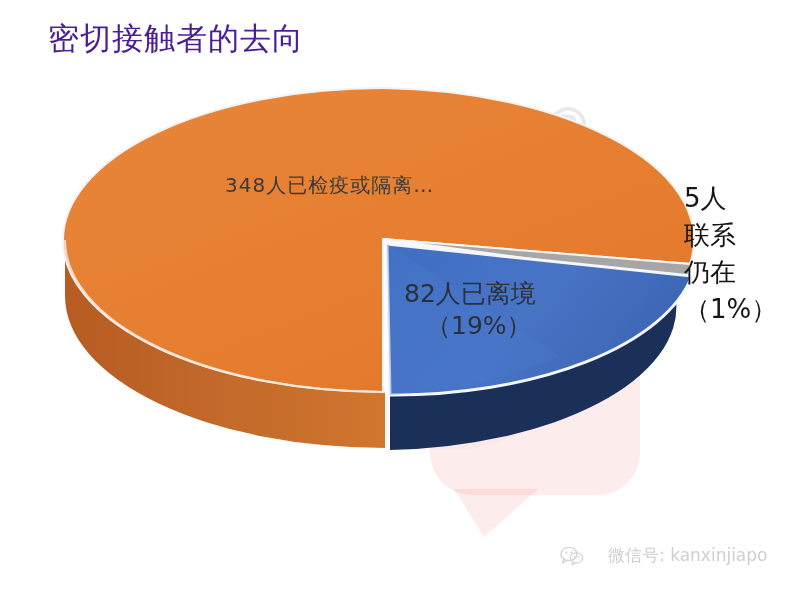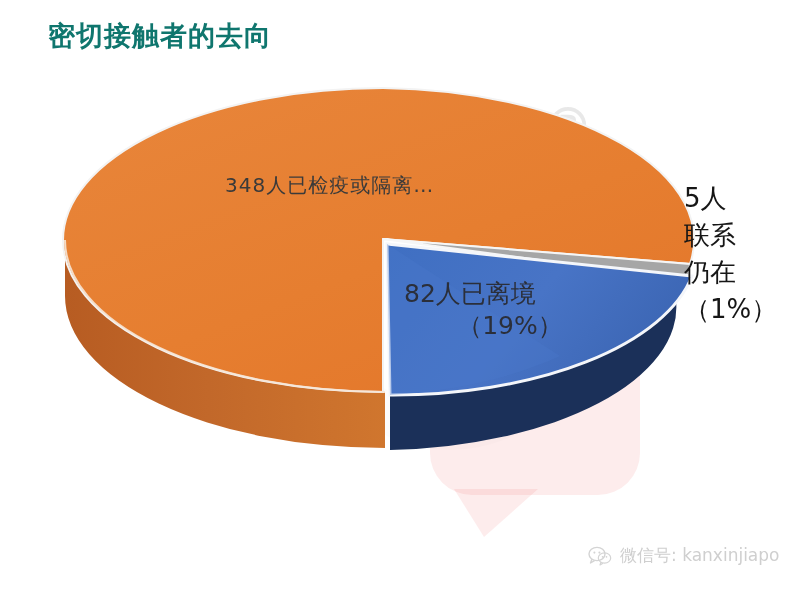--- a/index.html
+++ b/index.html
@@ -76,26 +76,25 @@
     position: absolute;
     left: 0;
     top: 0;
   }
 
   
   .title {
     position: absolute;
     left: 48px;
     top: 18px;
-    font-size: 27px;
-    color: #0f766e;
+    font-size: 31px;
+    color: #4c1d95;
     font-family: "DejaVu Sans", "Liberation Sans", sans-serif;
     letter-spacing: 1px;
     white-space: nowrap;
-    font-weight: bold;
   }
   .subtitle {
     position: absolute;
     left: 58px;
     top: 58px;
     font-size: 22px;
     color: #1a1a1a;
     font-family: "DejaVu Sans", "Liberation Sans", sans-serif;
     white-space: nowrap;
   }
@@ -117,21 +116,20 @@
     text-align: left;
     font-size: 25px;
     color: #2b2f3a;
     font-family: "DejaVu Sans", "Liberation Sans", sans-serif;
     line-height: 1.28;
     white-space: nowrap;
   }
   .lbl-blue .pct {
     display: block;
     margin-left: 22px;
-    text-align: center;
   }
   .lbl-gray {
     position: absolute;
     left: 684px;
     top: 172px;
     font-size: 26px;
     color: #161616;
     font-family: "DejaVu Sans", "Liberation Sans", sans-serif;
     line-height: 1.42;
     white-space: nowrap;
@@ -143,25 +141,25 @@
     left: 57px;
     top: 487px;
     font-size: 22px;
     color: #111111;
     font-family: "Liberation Sans", sans-serif;
   }
 
   
   .footer-wm {
     position: absolute;
-    left: 588px;
+    left: 560px;
     top: 544px;
     display: flex;
     align-items: center;
-    gap: 8px;
+    gap: 24px;
     color: #cfcfcf;
     font-size: 17px;
     font-family: "DejaVu Sans", "Liberation Sans", sans-serif;
     white-space: nowrap;
   }
   .footer-wm svg { display: block; }
 </style>
 </head>
 <body>
 

